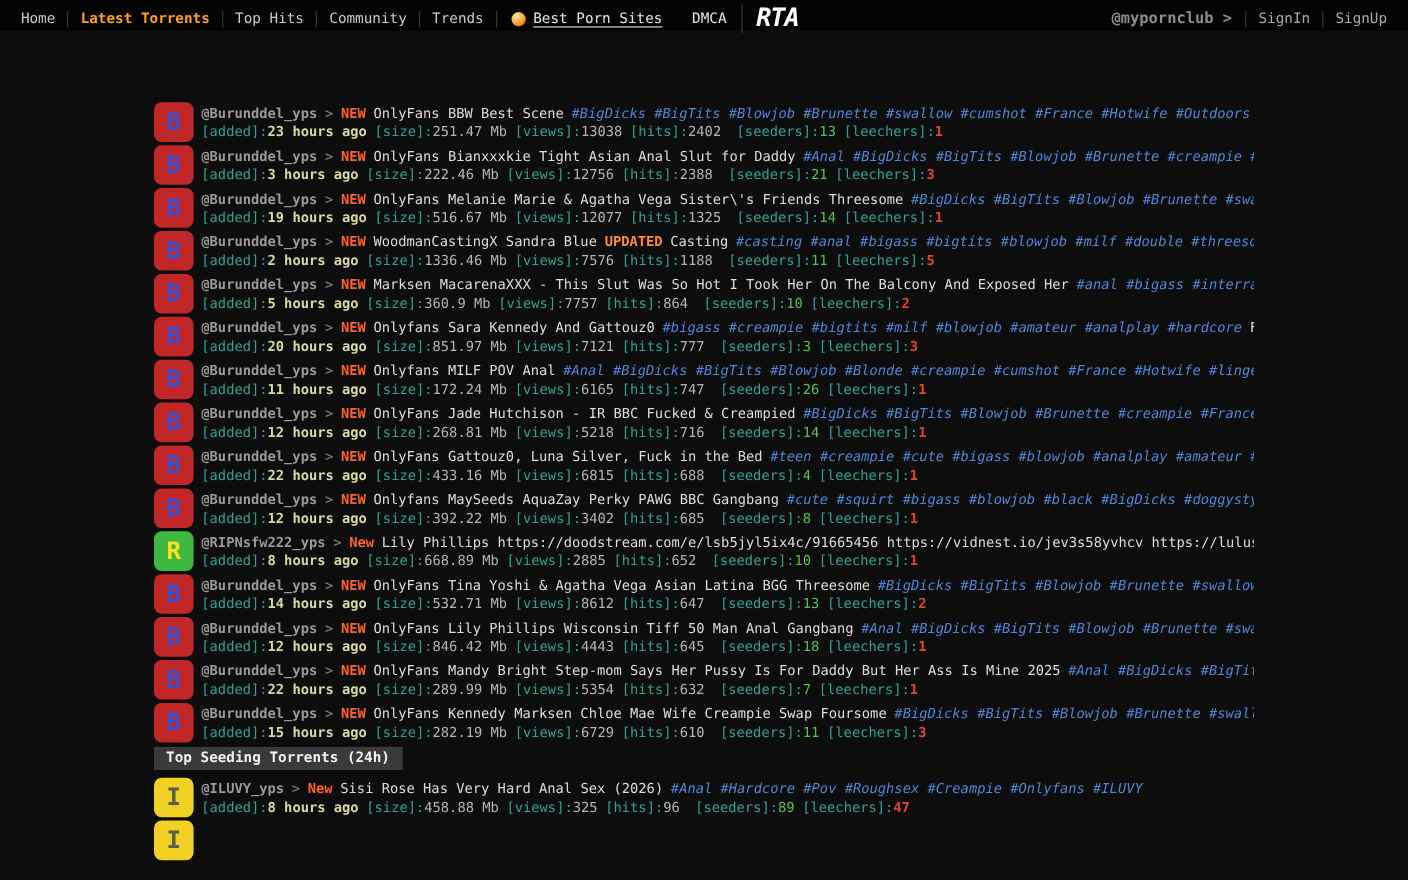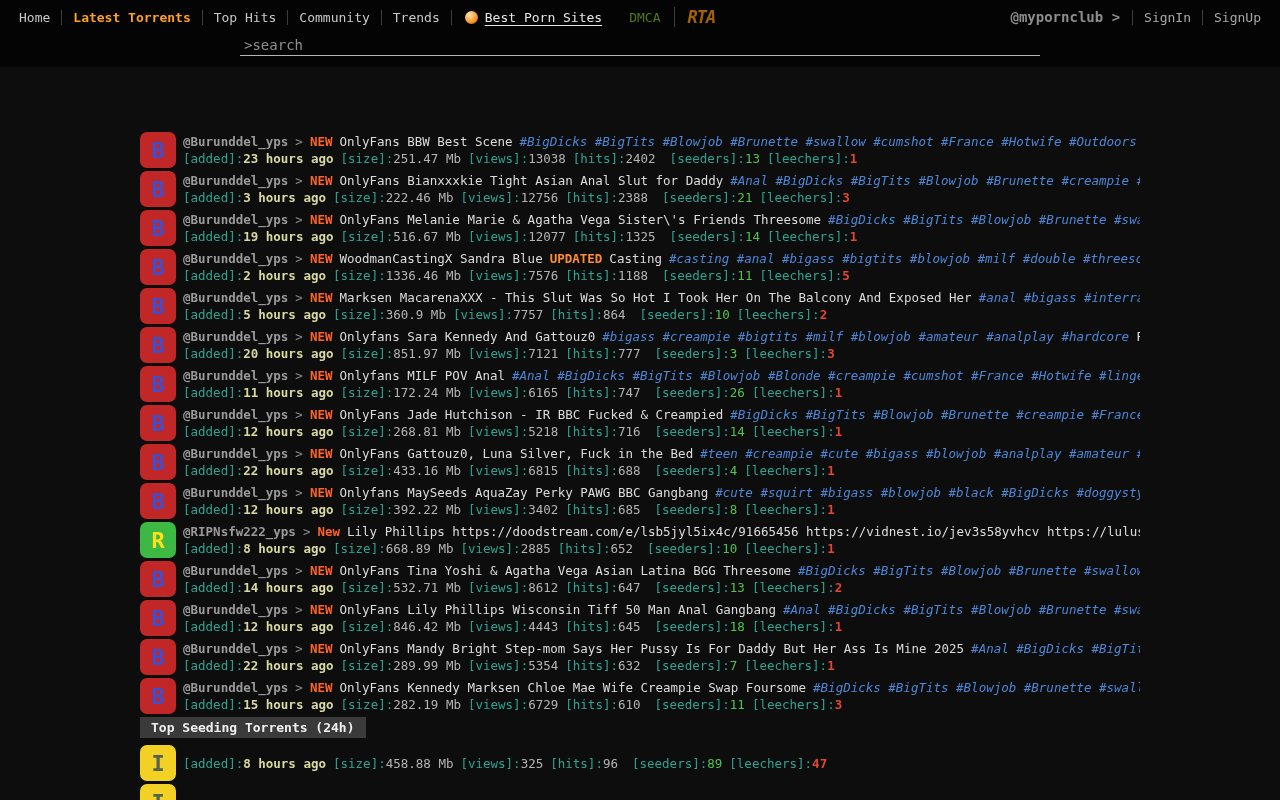--- a/index.html
+++ b/index.html
@@ -14,22 +14,22 @@
 
   
   .topbar { background:#040404; padding:6px 8px 0 8px; }
   .nav-row { display:flex; align-items:center; font-size:13px; color:#c9c9c9; height:22px;text-align:right; }
   .nav-item { padding:0 11px; border-right:1px solid #3c3c3c; white-space:nowrap; }
   .nav-item.active { color:#ffa01e; font-weight:bold; }
   .promo { display:flex; align-items:center; gap:7px; padding:0 13px; }
   .icon-ball { width:13px; height:13px; border-radius:50%;
     background:radial-gradient(circle at 35% 30%, #ffe3b0, #ff9d2e 55%, #a85400); }
   .promo-label { color:#e6e6e6; text-decoration:underline; text-underline-offset:3px; }
-  .dmca { color:#4d7c0f; padding:0 14px; }
-  .rta { color:#a16207; font-weight:bold; font-size:17px; letter-spacing:-1px;
+  .dmca { color:#e5e5e5; padding:0 14px; }
+  .rta { color:#ffffff; font-weight:bold; font-size:23px; letter-spacing:-1px;
     padding:0 12px; border-left:1px solid #3c3c3c; font-style:italic; }
   .spacer { flex:1; }
   .brand { color:#8d8d8d; font-weight:bold; font-size:14px; padding:0 12px; white-space:nowrap; }
   .auth { color:#a8a8a8; padding:0 11px; border-left:1px solid #3c3c3c; }
 
   .search-row { display:flex; justify-content:center; padding:7px 0 11px 0; }
   .search-input {
     width:800px; background:transparent; border:none; outline:none;
     border-bottom:1px solid #b5b5b5; color:#8f8f8f;
     font:14px "DejaVu Sans Mono", monospace; padding:2px 4px;
@@ -84,23 +84,20 @@
       <span class="icon-ball"></span>
       <span class="promo-label">Best Porn Sites</span>
     </a>
     <a class="dmca">DMCA</a>
     <span class="rta">RTA</span>
     <span class="spacer"></span>
     <a class="brand"><span>@mypornclub</span> <span>&gt;</span></a>
     <a class="auth">SignIn</a>
     <a class="auth">SignUp</a>
   </div>
-  <div class="search-row">
-    <input class="search-input" value="&gt;search" style="">
-  </div>
 </div>
 
 <div class="content" id="sections"><br>
   <div class="row">
     <div class="avatar" style="background: rgb(194, 39, 39); color: rgb(59, 79, 208);">B</div>
     <div class="row-lines">
       <div class="row-title">
         <span class="u">@Burunddel_yps</span><span class="chev">&gt;</span><span class="badge">NEW</span><span class="t">OnlyFans BBW Best Scene</span><span class="tags">#BigDicks #BigTits #Blowjob #Brunette #swallow #cumshot #France #Hotwife #Outdoors #A…</span>
       </div>
       <div class="row-detail">
@@ -273,20 +270,23 @@
       </div>
       <div class="row-detail">
         <span class="pair"><span class="d-label">[added]:</span><span class="d-val added">15 hours ago</span></span><span class="pair"><span class="d-label">[size]:</span><span class="d-val">282.19 Mb</span></span><span class="pair"><span class="d-label">[views]:</span><span class="d-val">6729</span></span><span class="pair"><span class="d-label">[hits]:</span><span class="d-val">610</span></span><span class="pair seedpair"><span class="d-label">[seeders]:</span><span class="d-val seed">11</span></span><span class="pair"><span class="d-label">[leechers]:</span><span class="d-val leech">3</span></span>
       </div>
     </div>
   </div>
 <div class="section-tab">Top Seeding Torrents (24h)</div><br>
   <div class="row">
     <div class="avatar" style="background: rgb(242, 208, 36); color: rgb(85, 97, 79);">I</div>
     <div class="row-lines">
+      <div class="row-title">
+        <span class="u">@ILUVY_yps</span><span class="chev">&gt;</span><span class="badge">New</span><span class="t">Sisi Rose Has Very Hard Anal Sex (2026)</span><span class="tags">#Anal #Hardcore #Pov #Roughsex #Creampie #Onlyfans #ILUVY</span>
+      </div>
       <div class="row-detail">
         <span class="pair"><span class="d-label">[added]:</span><span class="d-val added">8 hours ago</span></span><span class="pair"><span class="d-label">[size]:</span><span class="d-val">458.88 Mb</span></span><span class="pair"><span class="d-label">[views]:</span><span class="d-val">325</span></span><span class="pair"><span class="d-label">[hits]:</span><span class="d-val">96</span></span><span class="pair seedpair"><span class="d-label">[seeders]:</span><span class="d-val seed">89</span></span><span class="pair"><span class="d-label">[leechers]:</span><span class="d-val leech">47</span></span>
       </div>
     </div>
   </div>
 
   <div class="row">
     <div class="avatar" style="background: rgb(242, 208, 36); color: rgb(85, 97, 79);">I</div>
 
   </div>

